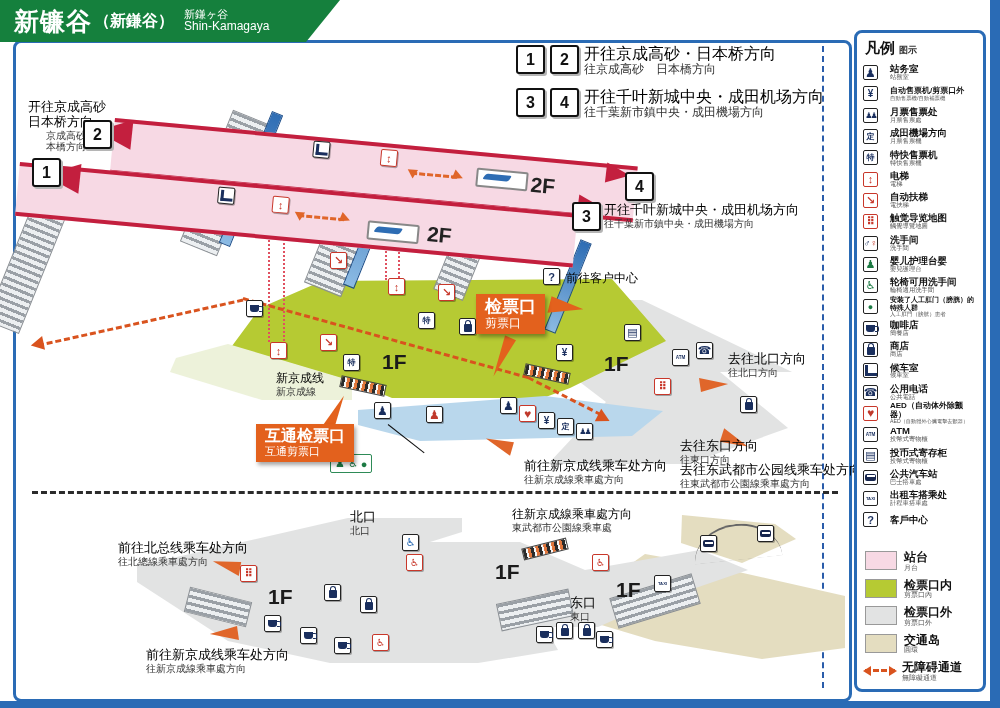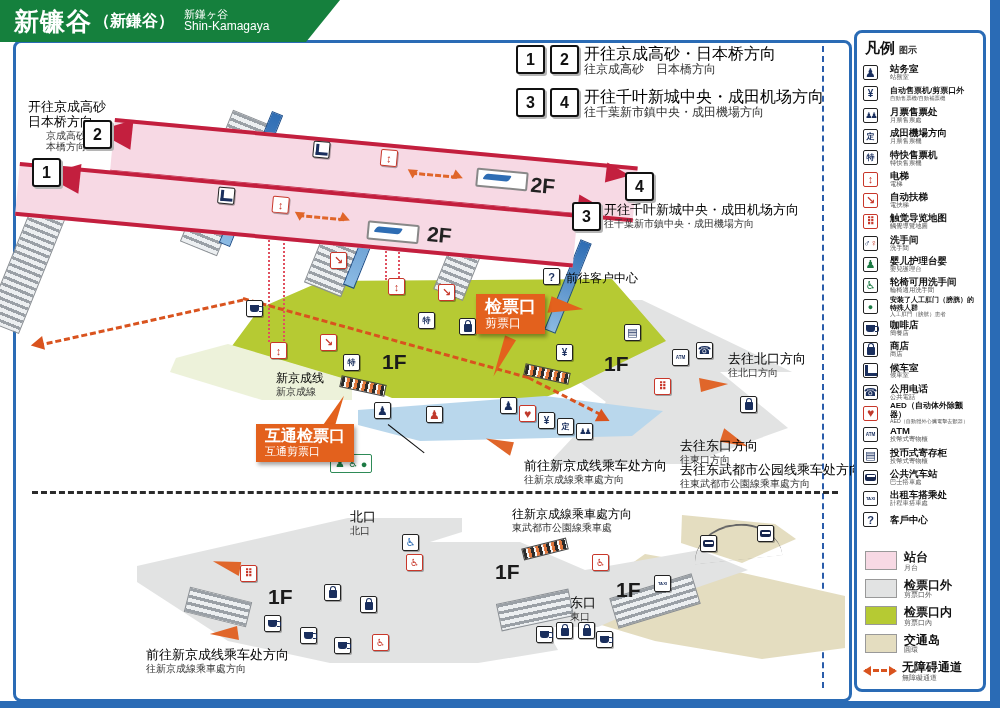--- a/index.html
+++ b/index.html
@@ -368,20 +368,24 @@
     <div class="t" style="font-size:12px">往新京成線乘車處方向</div>
     <div class="s">東武都市公園線乘車處</div>
   </div>
   <div class="flabel" style="left:268px;top:585px">1F</div>
   <div class="flabel" style="left:495px;top:560px">1F</div>
   <div class="flabel" style="left:616px;top:578px">1F</div>
   <div class="dl" style="left:570px;top:596px">
     <div class="t">东口</div>
     <div class="s">東口</div>
   </div>
+  <div class="dl" style="left:118px;top:541px">
+    <div class="t">前往北总线乘车处方向</div>
+    <div class="s">往北總線乘車處方向</div>
+  </div>
   <div class="dl" style="left:146px;top:648px">
     <div class="t">前往新京成线乘车处方向</div>
     <div class="s">往新京成線乘車處方向</div>
   </div>
 
   <div class="legend">
     <div class="ltitle"><span>凡例</span><span class="tsub">图示</span></div>
 
     <div class="litem">
         <span class="ic g-office"></span>
@@ -549,34 +553,34 @@
     <div style="flex:1"></div>
 
     <div class="sw">
         <span class="swbox c-pink"></span>
         <div class="ltxt">
           <div class="ll">站台</div>
           <div class="ls">月台</div>
         </div>
       </div>
     <div class="sw">
+        <span class="swbox c-green"></span>
+        <div class="ltxt">
+          <div class="ll">检票口内</div>
+          <div class="ls">剪票口內</div>
+        </div>
+      </div>
+    <div class="sw">
         <span class="swbox c-gray"></span>
         <div class="ltxt">
           <div class="ll">检票口外</div>
           <div class="ls">剪票口外</div>
         </div>
       </div>
     <div class="sw">
-        <span class="swbox c-green"></span>
-        <div class="ltxt">
-          <div class="ll">检票口内</div>
-          <div class="ls">剪票口內</div>
-        </div>
-      </div>
-    <div class="sw">
         <span class="swbox c-beige"></span>
         <div class="ltxt">
           <div class="ll">交通岛</div>
           <div class="ls">圓環</div>
         </div>
       </div>
     <div class="sw" style="height:24px">
         <span class="routeline"></span>
         <div class="ltxt">
           <div class="ll">无障碍通道</div>

